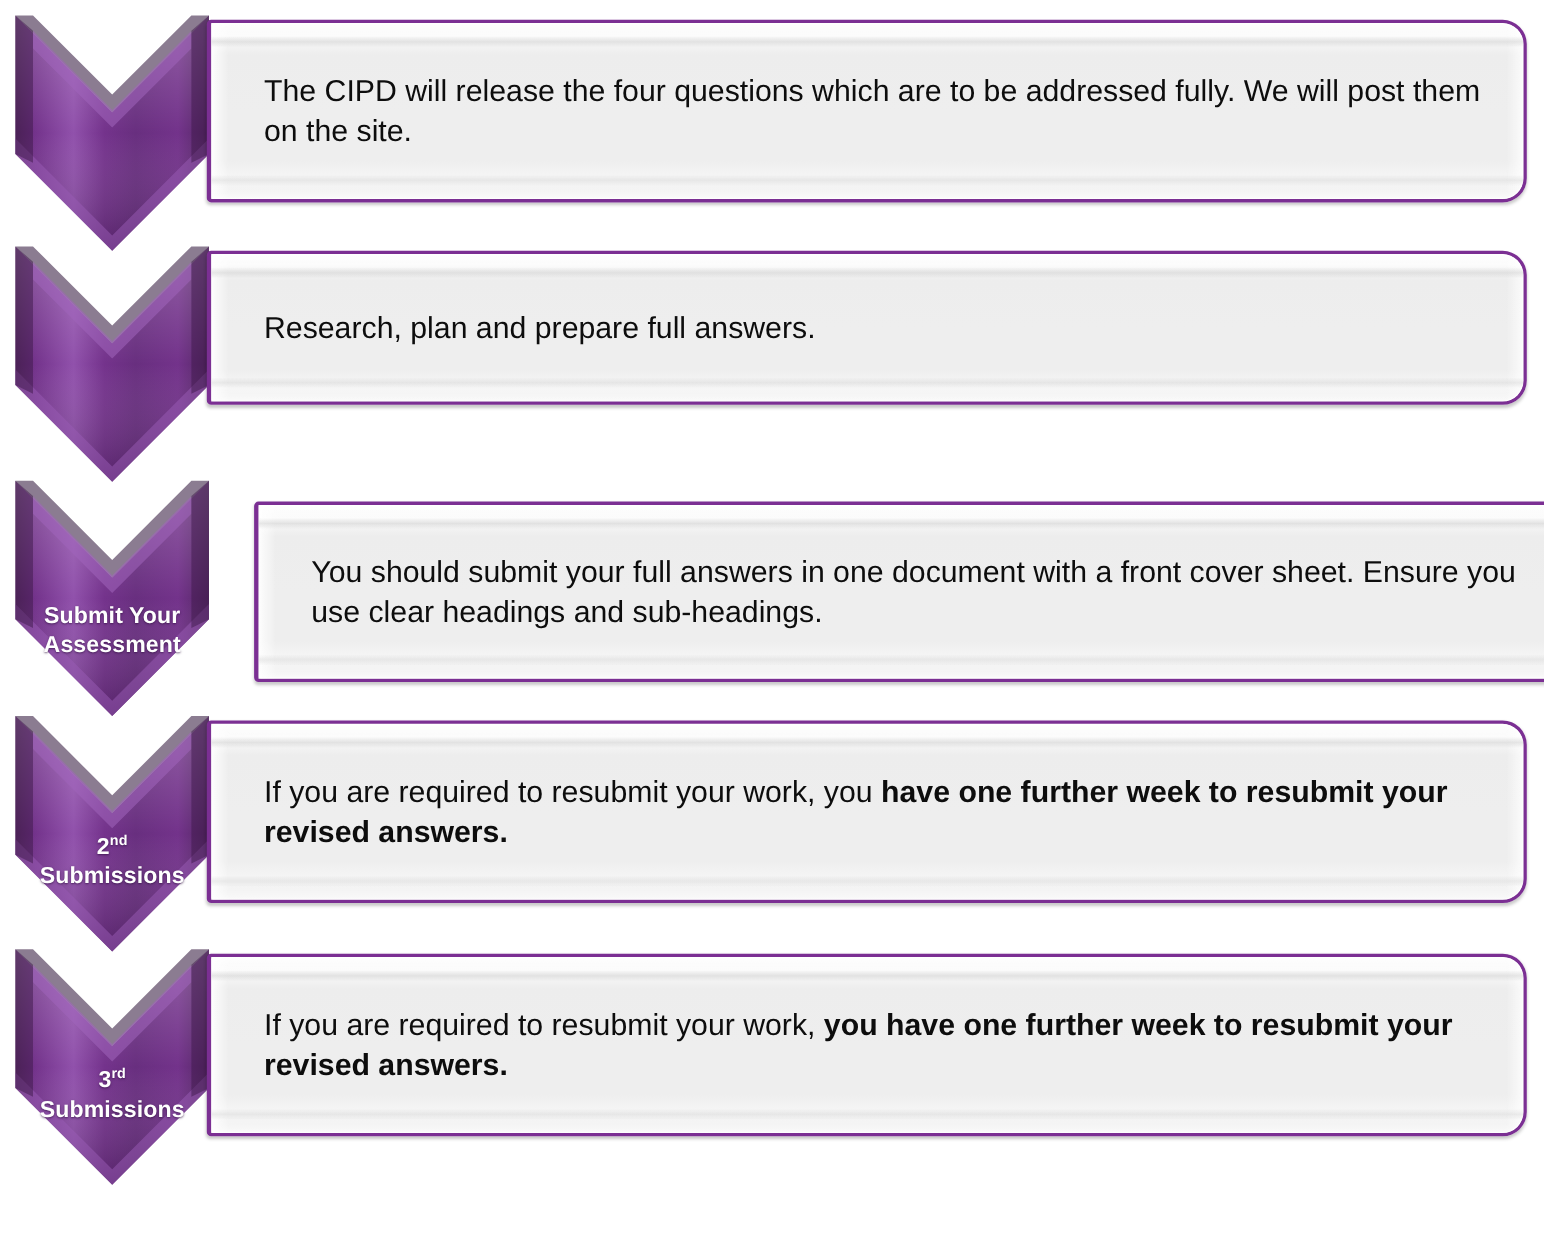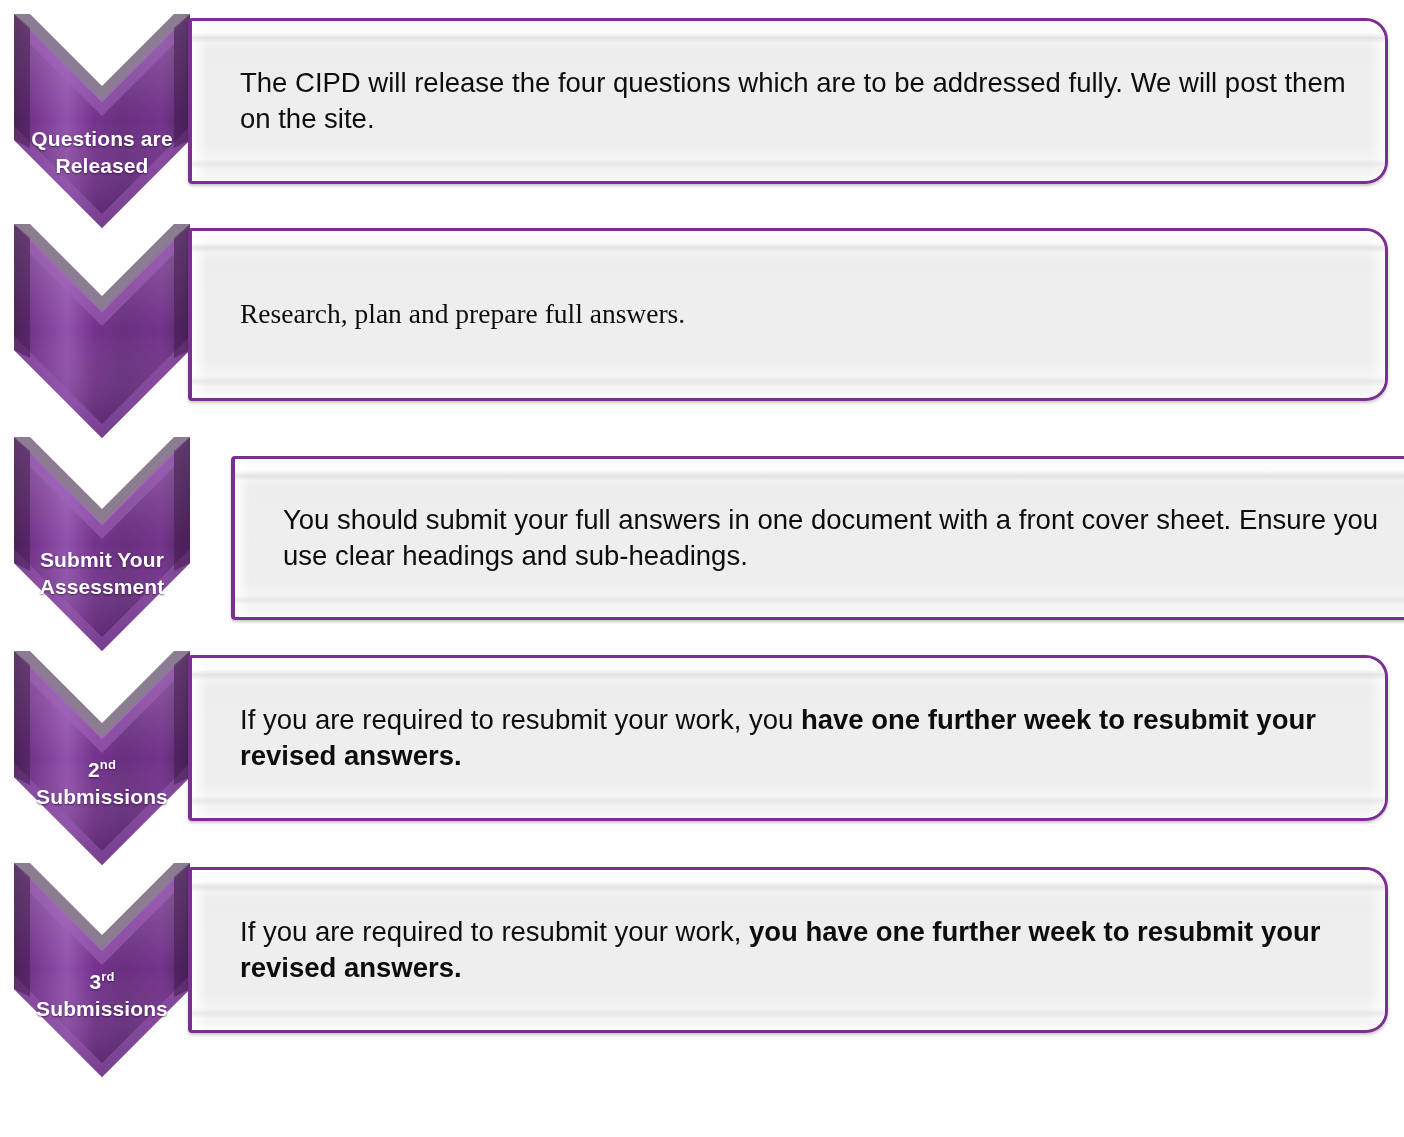--- a/index.html
+++ b/index.html
@@ -145,24 +145,20 @@
           </linearGradient>
         </defs>
         <path d="M0,0 L88,88 L176,0 L176,126 L88,214 L0,126 Z" fill="url(#g1a)"></path>
         <path d="M0,0 L88,88 L176,0 L176,126 L88,214 L0,126 Z" fill="url(#g1b)"></path>
         <path d="M0,0 L88,88 L176,0 L160,0 L88,72 L16,0 Z" fill="#2b1036" opacity="0.55"></path>
         <path d="M16,14 L88,86 L160,14 L160,30 L88,102 L16,30 Z" fill="#a164bb" opacity="0.55"></path>
         <path d="M0,126 L88,214 L176,126 L176,112 L88,200 L0,112 Z" fill="#9a5cb5" opacity="0.5"></path>
         <path d="M0,0 L16,14 L16,134 L0,126 Z" fill="#3d1849" opacity="0.5"></path>
         <path d="M176,0 L160,14 L160,134 L176,126 Z" fill="#3d1849" opacity="0.5"></path>
       </svg>
-      <div class="chevron-label" style="top:112px;">
-        <span>Questions are</span><br>
-        <span>Released</span>
-      </div>
     </div>
 
     <div class="textbox" style="top:4px; height:166px;">
       <div class="bevel"></div>
       <div class="bevel-shadow"></div>
       <div class="body">
         <p><span>The CIPD will release the four questions which are to be addressed fully. We will post them on the site.</span><b></b></p>
       </div>
     </div>
   </div>
@@ -173,21 +169,21 @@
         <path d="M0,0 L88,88 L176,0 L176,126 L88,214 L0,126 Z" fill="url(#g1a)"></path>
         <path d="M0,0 L88,88 L176,0 L176,126 L88,214 L0,126 Z" fill="url(#g1b)"></path>
         <path d="M0,0 L88,88 L176,0 L160,0 L88,72 L16,0 Z" fill="#2b1036" opacity="0.55"></path>
         <path d="M16,14 L88,86 L160,14 L160,30 L88,102 L16,30 Z" fill="#a164bb" opacity="0.55"></path>
         <path d="M0,126 L88,214 L176,126 L176,112 L88,200 L0,112 Z" fill="#9a5cb5" opacity="0.5"></path>
         <path d="M0,0 L16,14 L16,134 L0,126 Z" fill="#3d1849" opacity="0.5"></path>
         <path d="M176,0 L160,14 L160,134 L176,126 Z" fill="#3d1849" opacity="0.5"></path>
       </svg>
     </div>
 
-    <div class="textbox" style="top:4px; height:173px;font-family:Liberation Serif, serif;">
+    <div class="textbox" style="top:4px; height:140px;">
       <div class="bevel"></div>
       <div class="bevel-shadow"></div>
       <div class="body">
         <p><span>Research, plan and prepare full answers.</span><b></b></p>
       </div>
     </div>
   </div>
 
   <div class="row" style="top:437px;">
     <div class="chevron">

